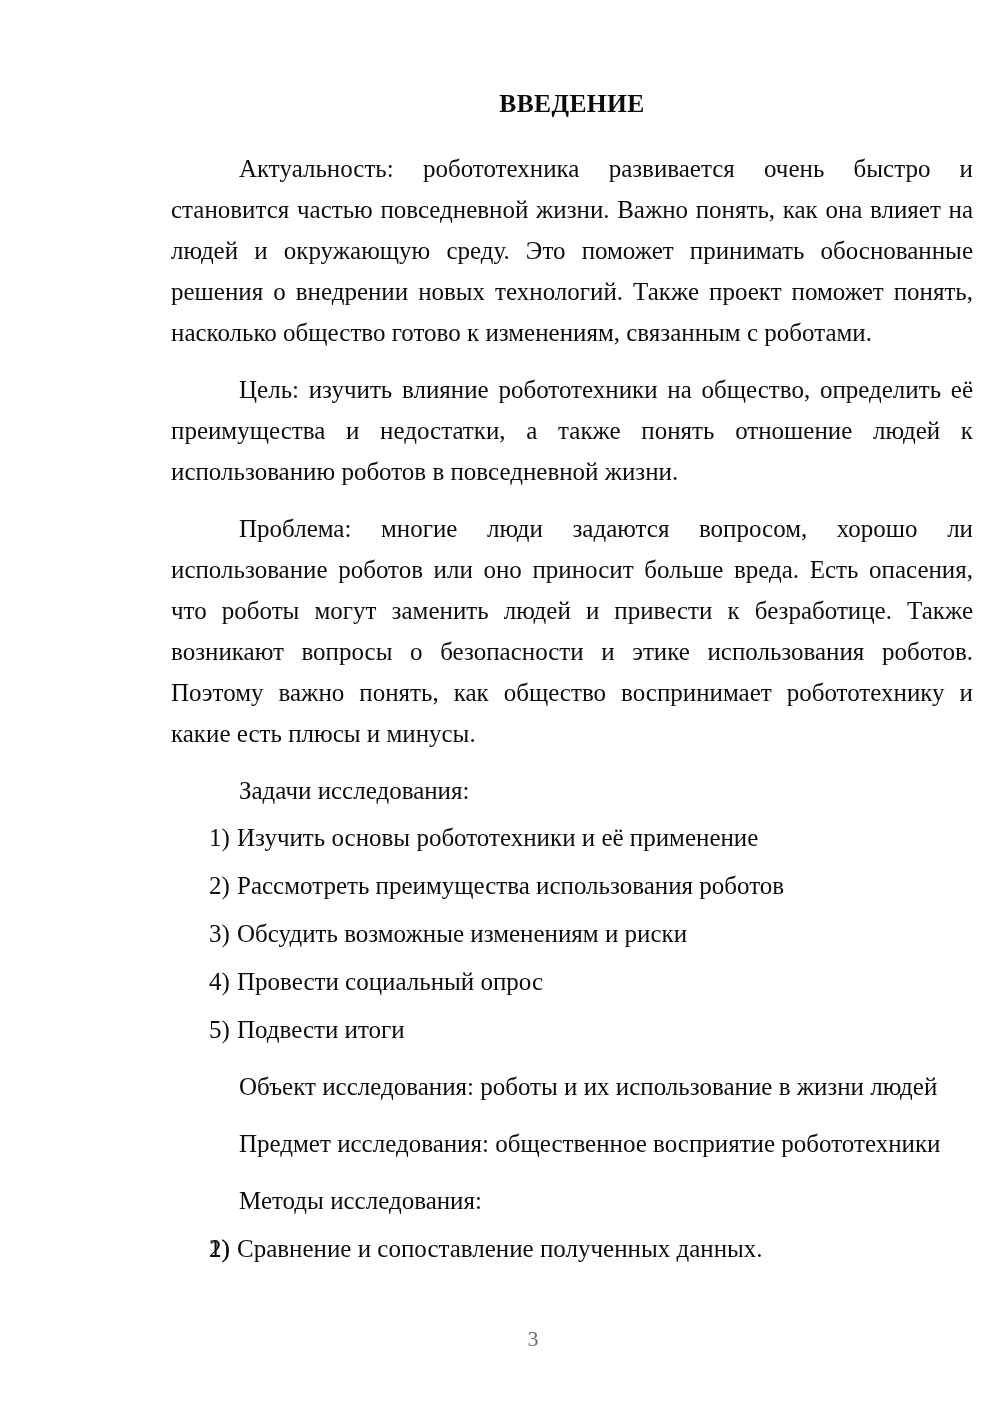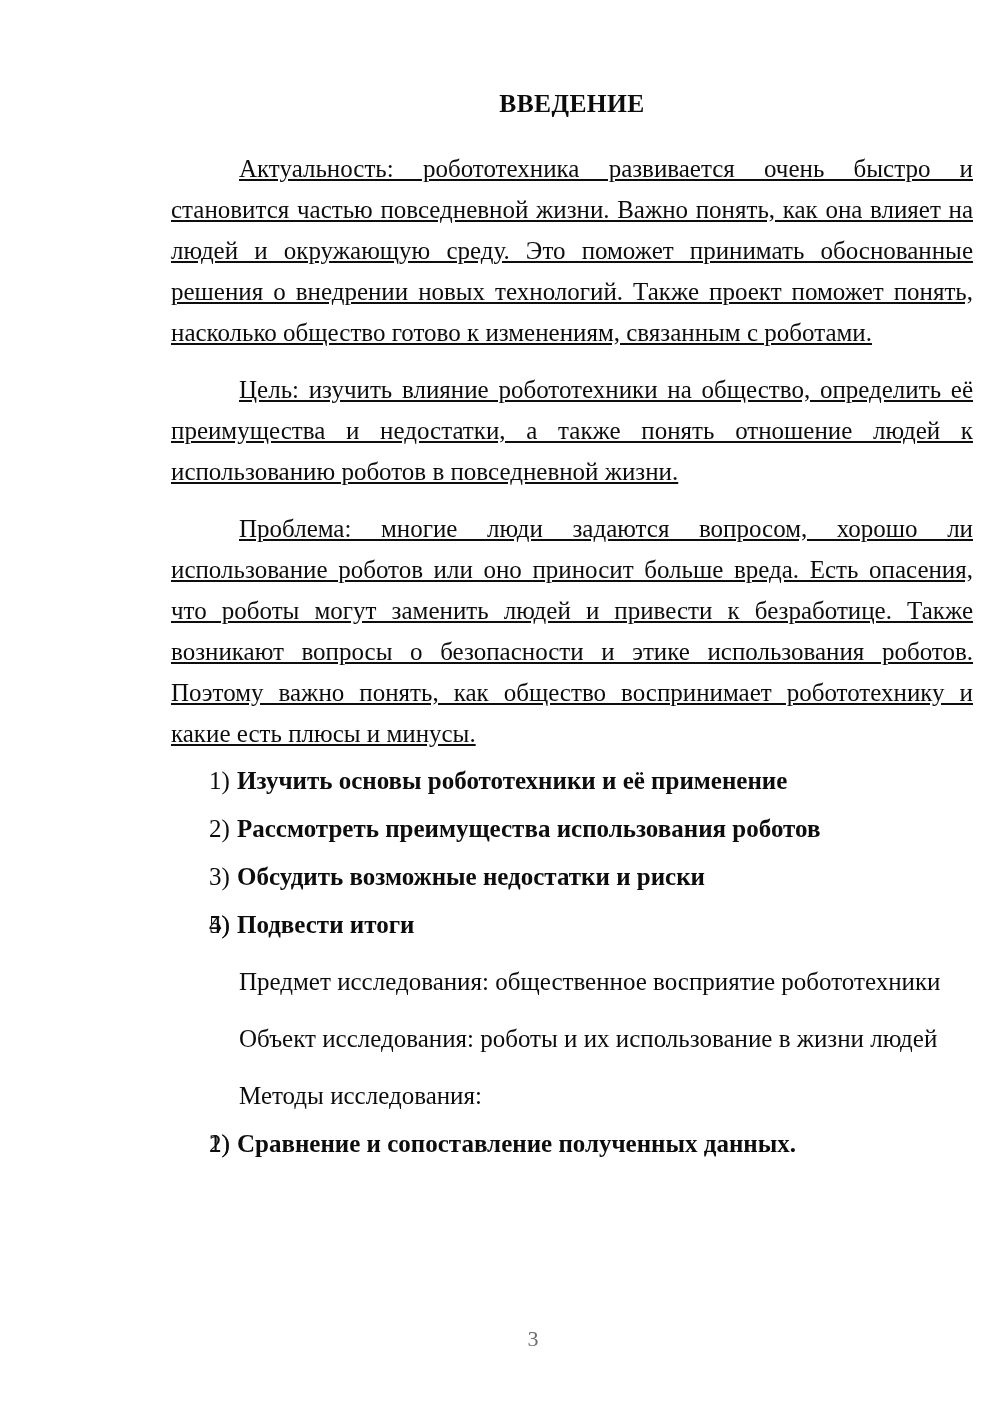--- a/index.html
+++ b/index.html
@@ -42,21 +42,20 @@
   }
 
   p.body-par {
     margin: 0 0 0 0;
     font-size: 25px;
     line-height: 41px;
     text-align: justify;
     text-justify: inter-word;
     text-indent: 68px;
     hyphens: none;
-    text-decoration: underline;
   }
 
   p.body-par + p.body-par {
     margin-top: 16px;
   }
 
   .par-gap-small { margin-top: 14px !important; }
 
   .lead-line {
     margin: 16px 0 0 0;
@@ -80,21 +79,20 @@
     text-align: left;
   }
   ol.num-list li .marker {
     position: absolute;
     left: 38px;
     top: 0;
   }
   ol.num-list li .li-text {
     display: inline-block;
     margin-left: 28px;
-    font-weight: bold;
   }
 
   .single-line {
     font-size: 25px;
     line-height: 41px;
     margin: 16px 0 0 0;
     text-indent: 68px;
     text-align: left;
   }
 
@@ -116,46 +114,48 @@
   <div class="content">
 
     <h1 class="doc-title">ВВЕДЕНИЕ</h1>
 
     <p class="body-par">Актуальность: робототехника развивается очень быстро и становится частью повседневной жизни. Важно понять, как она влияет на людей и окружающую среду. Это поможет принимать обоснованные решения о внедрении новых технологий. Также проект поможет понять, насколько общество готово к изменениям, связанным с роботами.</p>
 
     <p class="body-par">Цель: изучить влияние робототехники на общество, определить её преимущества и недостатки, а также понять отношение людей к использованию роботов в повседневной жизни.</p>
 
     <p class="body-par">Проблема: многие люди задаются вопросом, хорошо ли использование роботов или оно приносит больше вреда. Есть опасения, что роботы могут заменить людей и привести к безработице. Также возникают вопросы о безопасности и этике использования роботов. Поэтому важно понять, как общество воспринимает робототехнику и какие есть плюсы и минусы.</p>
 
+    <p class="lead-line">Задачи исследования:</p>
 
     <ol class="num-list">
       <li>
         <span class="marker">1)</span>
         <span class="li-text">Изучить основы робототехники и её применение</span>
       </li>
       <li>
         <span class="marker">2)</span>
         <span class="li-text">Рассмотреть преимущества использования роботов</span>
       </li>
       <li>
         <span class="marker">3)</span>
-        <span class="li-text">Обсудить возможные недостатки и риски</span>
+        <span class="li-text">Обсудить возможные изменениям и риски</span>
       </li>
       <li>
         <span class="marker">4)</span>
+        <span class="li-text">Провести социальный опрос</span>
       </li>
       <li>
         <span class="marker">5)</span>
         <span class="li-text">Подвести итоги</span>
       </li>
     </ol>
 
+    <p class="single-line">Объект исследования: роботы и их использование в жизни людей</p>
+
     <p class="single-line">Предмет исследования: общественное восприятие робототехники</p>
-
-    <p class="single-line">Объект исследования: роботы и их использование в жизни людей</p>
 
 
     <p class="lead-line">Методы исследования:</p>
 
     <ol class="num-list">
       <li>
         <span class="marker">1)</span>
       </li>
       <li>
         <span class="marker">2)</span>

